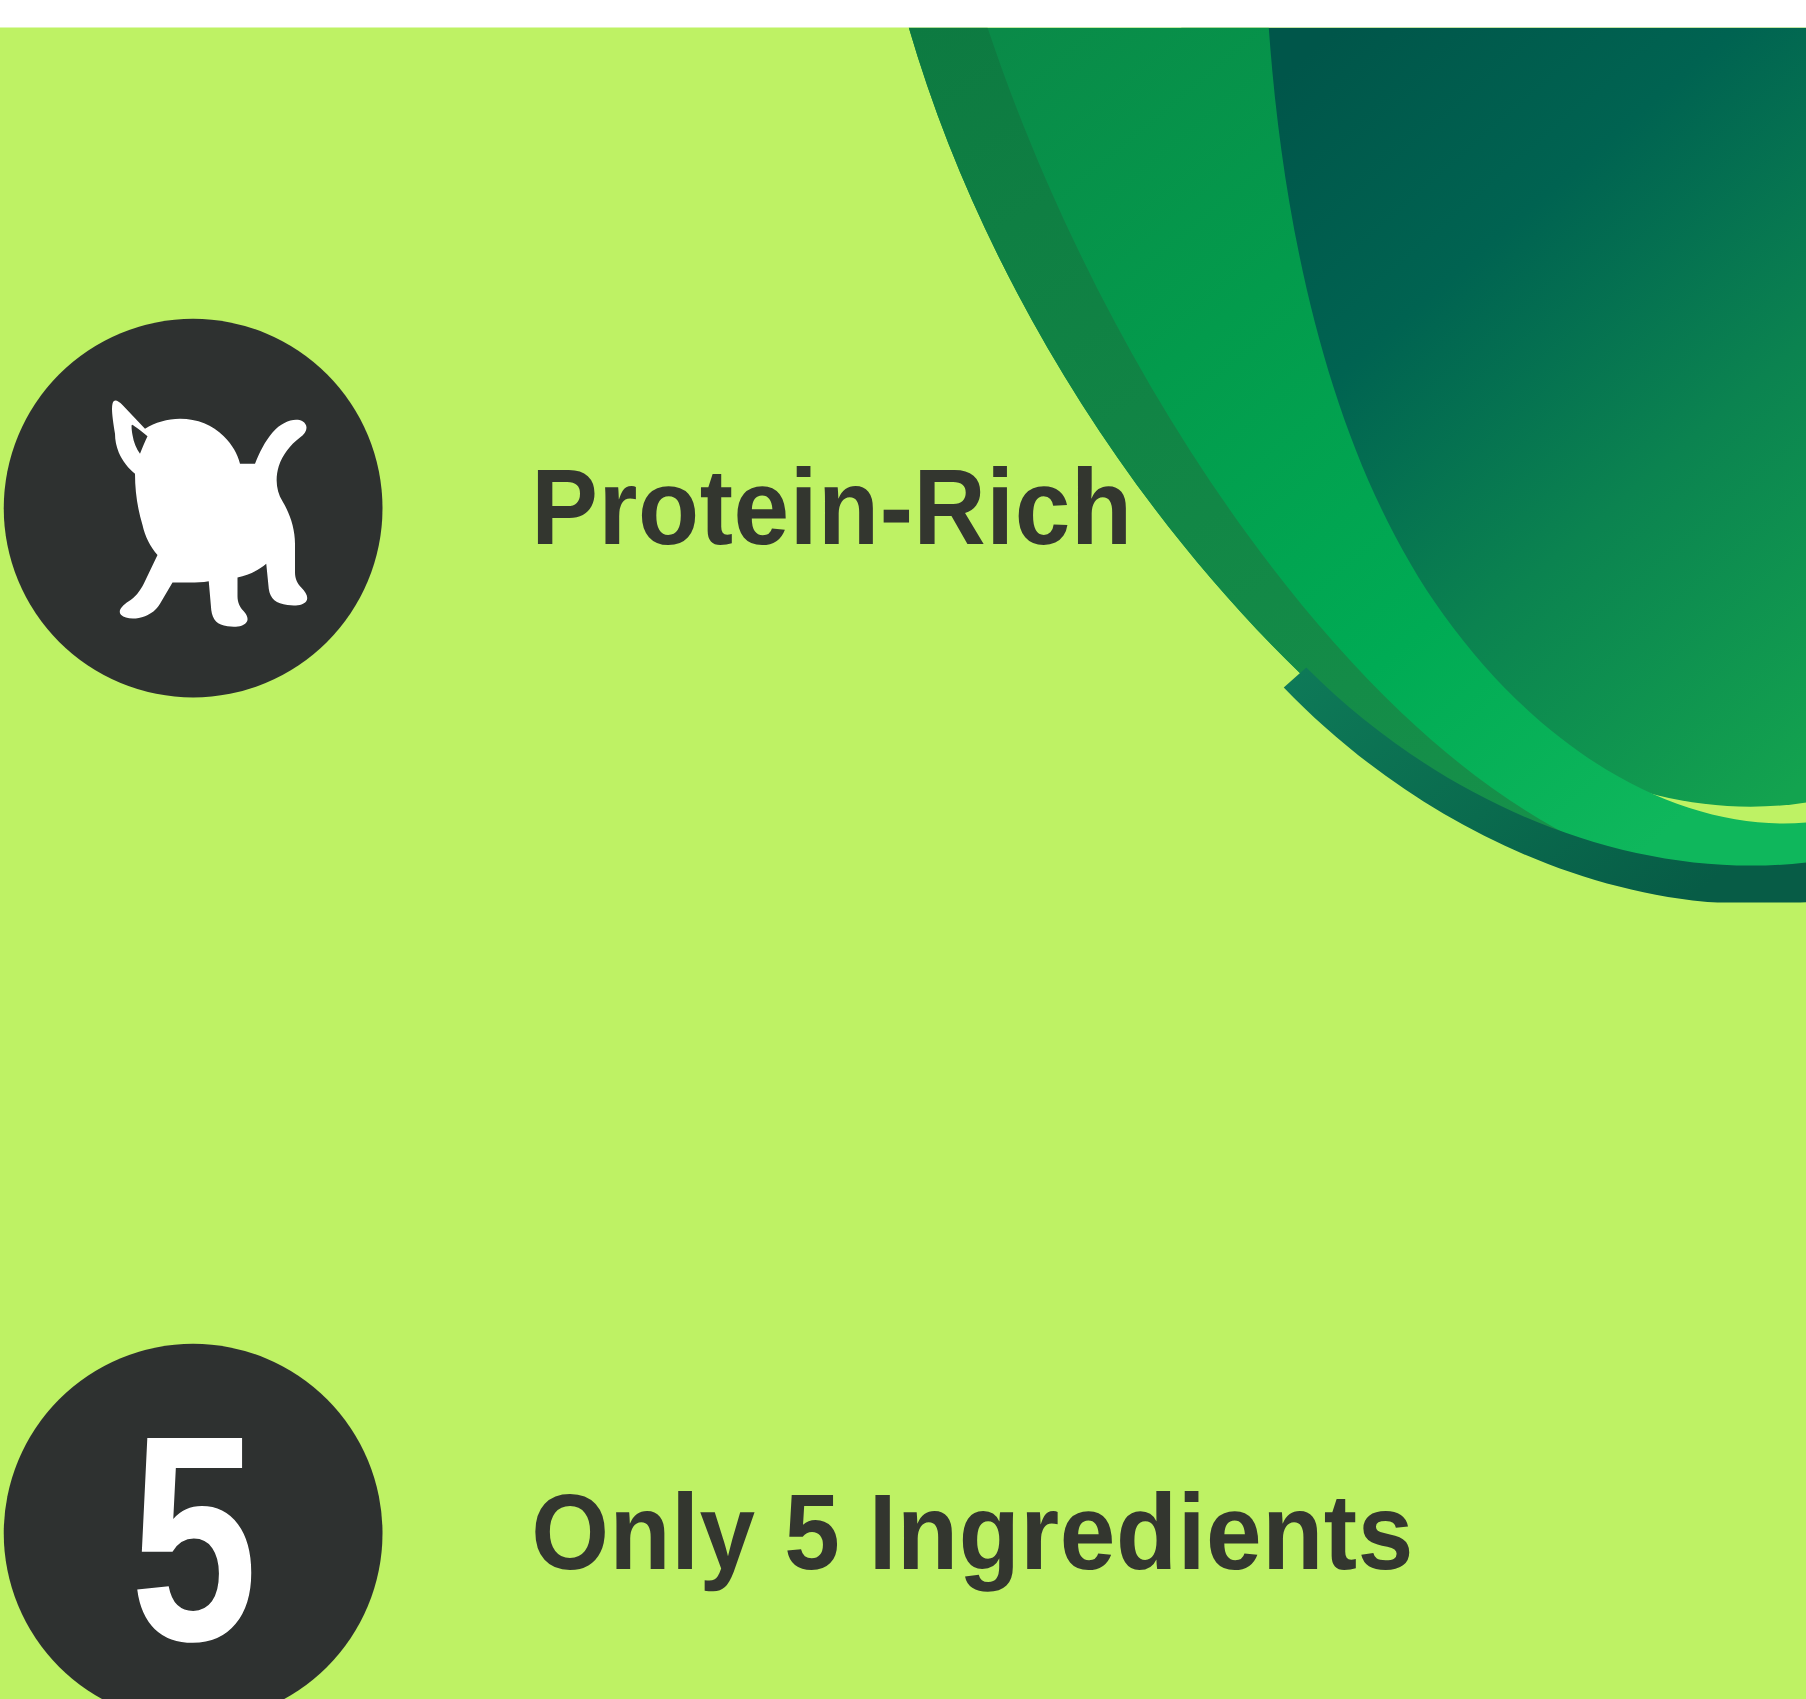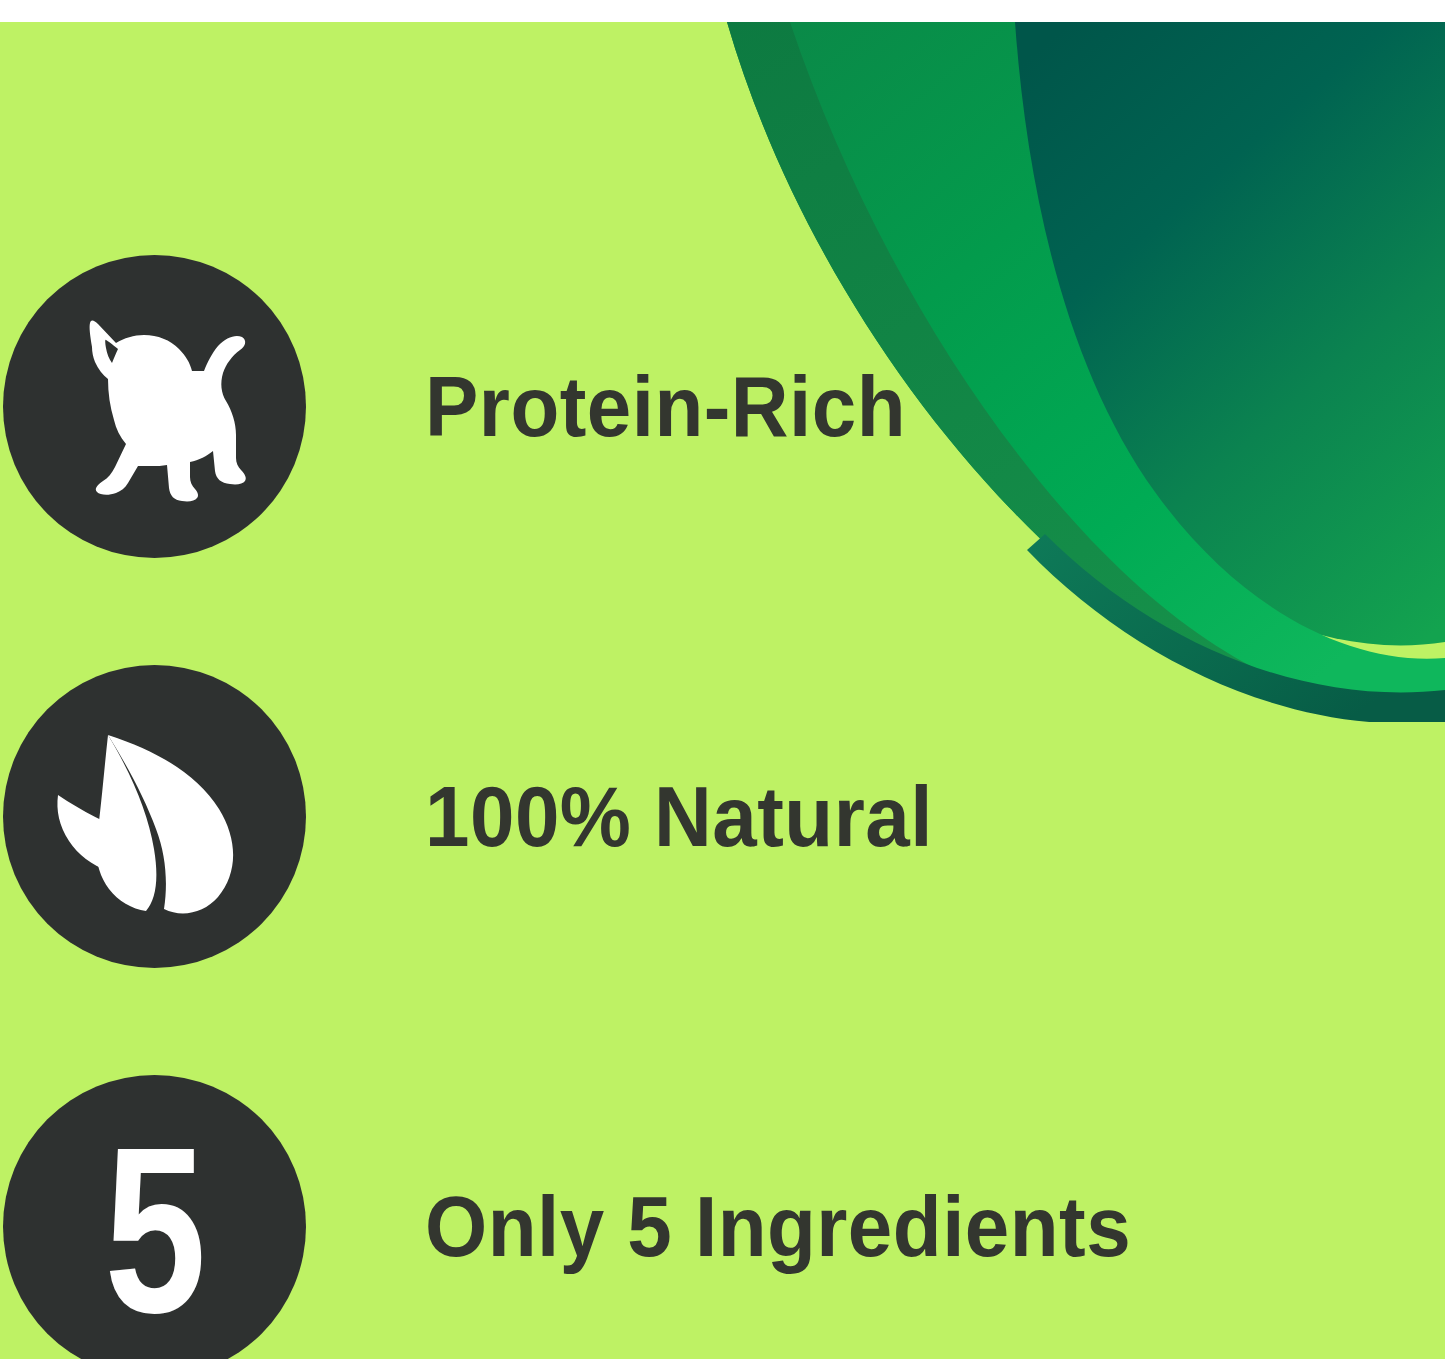--- a/index.html
+++ b/index.html
@@ -144,41 +144,20 @@
                  L86 143 C80 136 76 128 74 119
                  C70 106 68 92 68 78
                  C63 74 58 68 55 61 C53 56 52 51 52 46 Z
                  M78 48 C72 43 68 40 66 39 C65 38 65 41 66 47
                  C67 53 69 58 72 62 C74 57 76 52 78 48 Z"></path>
       </svg>
     </div>
     <div class="feature-label">Protein-Rich</div>
   </div>
 
-  <div class="feature-row row-2">
-    <div class="badge">
-      <svg width="218" height="206" viewBox="0 0 218 206" aria-hidden="true">
-
-        <path fill="#ffffff" d="M62 22 C112 38 152 62 173 96 C192 127 192 160 172 184
-                 C158 200 136 205 118 196 C122 170 120 142 110 116
-                 C99 86 82 54 62 22 Z"></path>
-
-        <path fill="#ffffff" d="M62 22 C86 62 102 100 108 136 C113 166 110 186 100 198
-                 C86 196 72 188 63 176 C52 161 48 142 51 124
-                 C55 96 58 58 62 22 Z"></path>
-
-        <path fill="#ffffff" d="M12 82 C36 98 62 112 88 120 C76 134 66 146 62 158
-                 C46 152 32 142 23 128 C13 113 10 97 12 82 Z"></path>
-
-        <path fill="#ffffff" d="M44 118 C58 126 74 132 90 135 C80 142 72 150 67 158
-                 C58 146 50 132 44 118 Z"></path>
-      </svg>
-    </div>
-    <div class="feature-label">100% Natural</div>
-  </div>
 
   <div class="feature-row row-3">
     <div class="badge">
       <span class="badge-number">5</span>
     </div>
     <div class="feature-label">Only 5 Ingredients</div>
   </div>
 
 </div>
 

